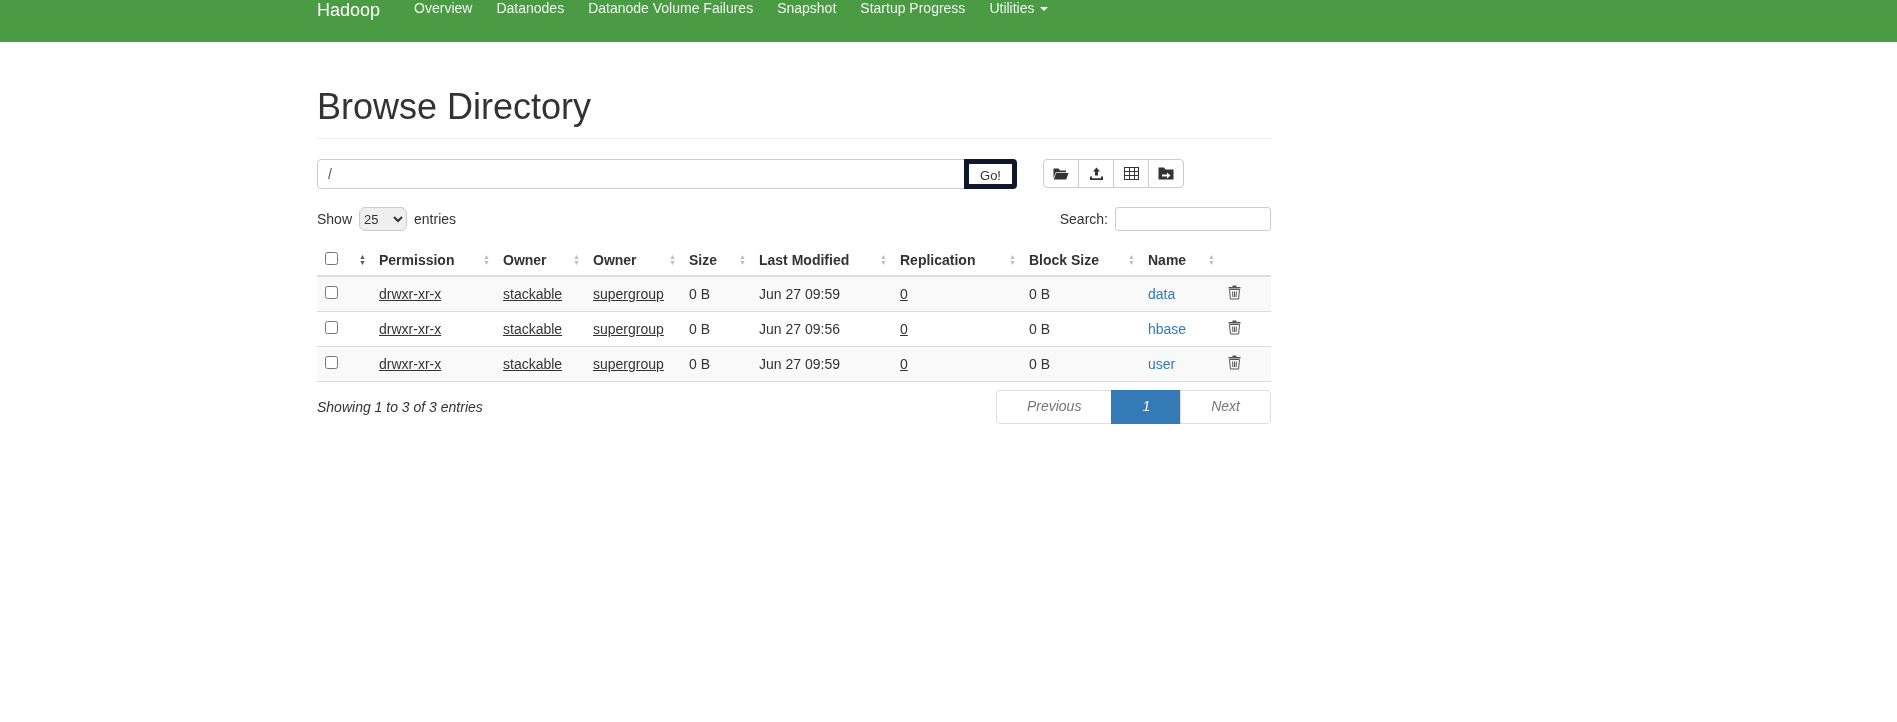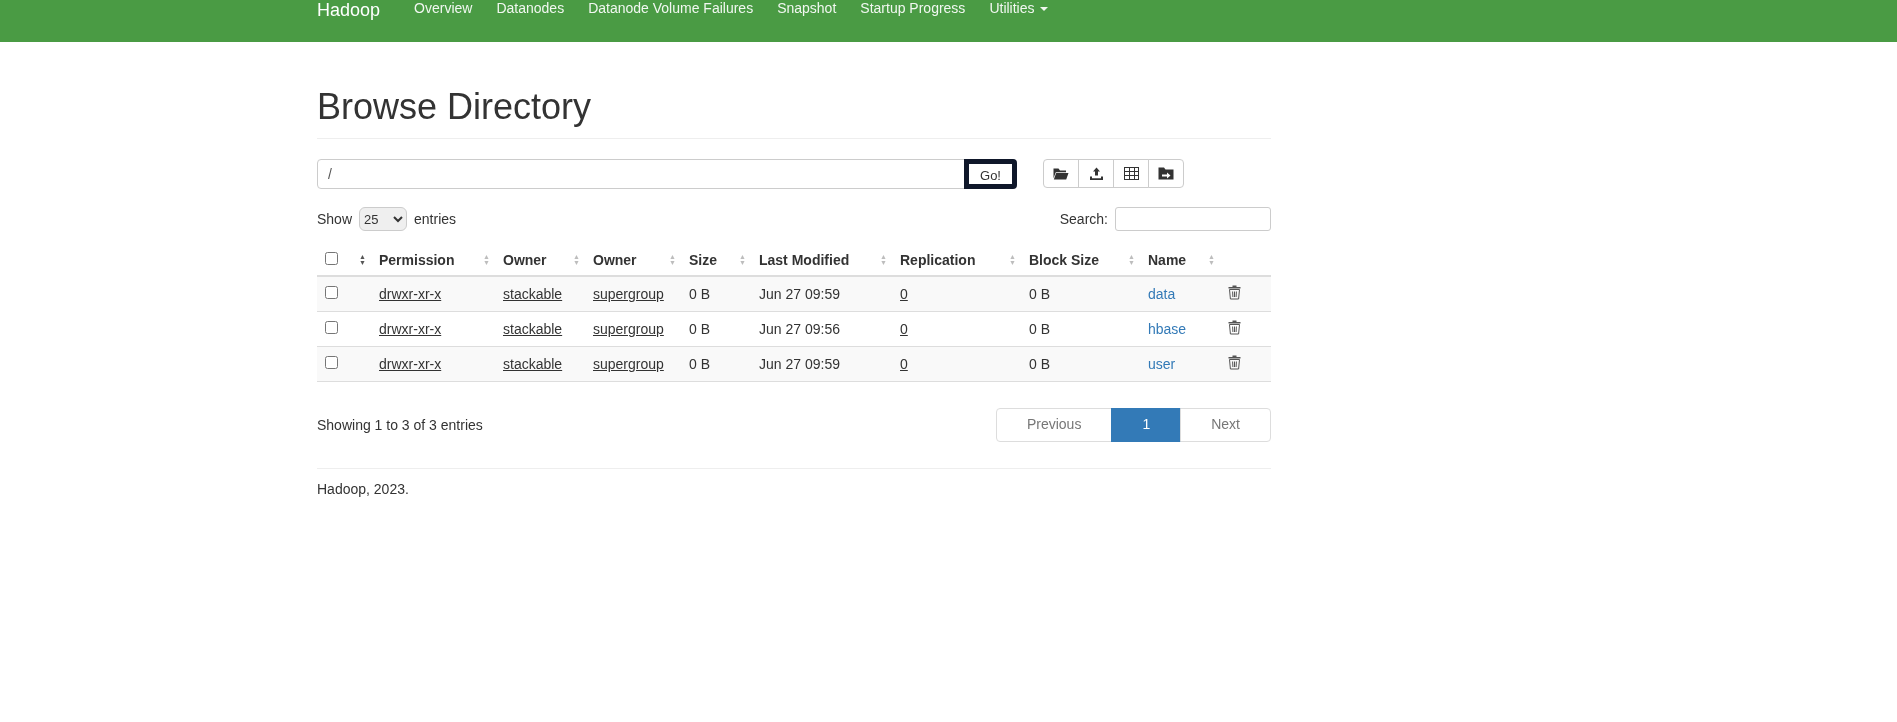--- a/index.html
+++ b/index.html
@@ -52,21 +52,21 @@
   table.listing tbody tr:last-child td { border-bottom: 1px solid #ddd; }
   .sort-icon { position: absolute; right: 5px; top: 50%; transform: translateY(-50%);
                display: flex; flex-direction: column; font-size: 7px; line-height: 6px; color: #bdbdbd; }
   .sort-icon.active { color: #555; }
   .editable { text-decoration: underline; color: #333; cursor: pointer; }
   .name-link { color: #337ab7; text-decoration: none; cursor: pointer; }
   input[type="checkbox"] { margin: 0; }
   .delete-btn { background: none; border: none; cursor: pointer; padding: 0; display: inline-flex; }
 
   
-  .table-footer { display: flex; justify-content: space-between; align-items: center; margin-top: 26px; }
+  .table-footer { display: flex; justify-content: space-between; align-items: center; margin-top: 8px; font-style: italic; }
   .pagination { display: flex; }
   .page-item { padding: 6px 30px; border: 1px solid #ddd; background: #fff; color: #777; font-size: 14px;
                margin-left: -1px; cursor: pointer; text-decoration: none; line-height: 1.42; }
   .page-item.prev { border-radius: 4px 0 0 4px; margin-left: 0; }
   .page-item.next { border-radius: 0 4px 4px 0; }
   .page-item.active { background: #337ab7; border-color: #337ab7; color: #fff; }
 
   .page-footer p { font-size: 14px; color: #333; margin: 4px 0 40px; }
 </style>
 </head>
@@ -268,18 +268,14 @@
 
   <div class="table-footer">
     <span>Showing 1 to 3 of 3 entries</span>
     <div class="pagination">
       <a class="page-item prev">Previous</a>
       <a class="page-item active">1</a>
       <a class="page-item next">Next</a>
     </div>
   </div>
 
-  <div class="page-footer">
-    <hr class="footer-rule">
-    <p>Hadoop, 2023.</p>
-  </div>
 
 </div>
 
 </body></html>

